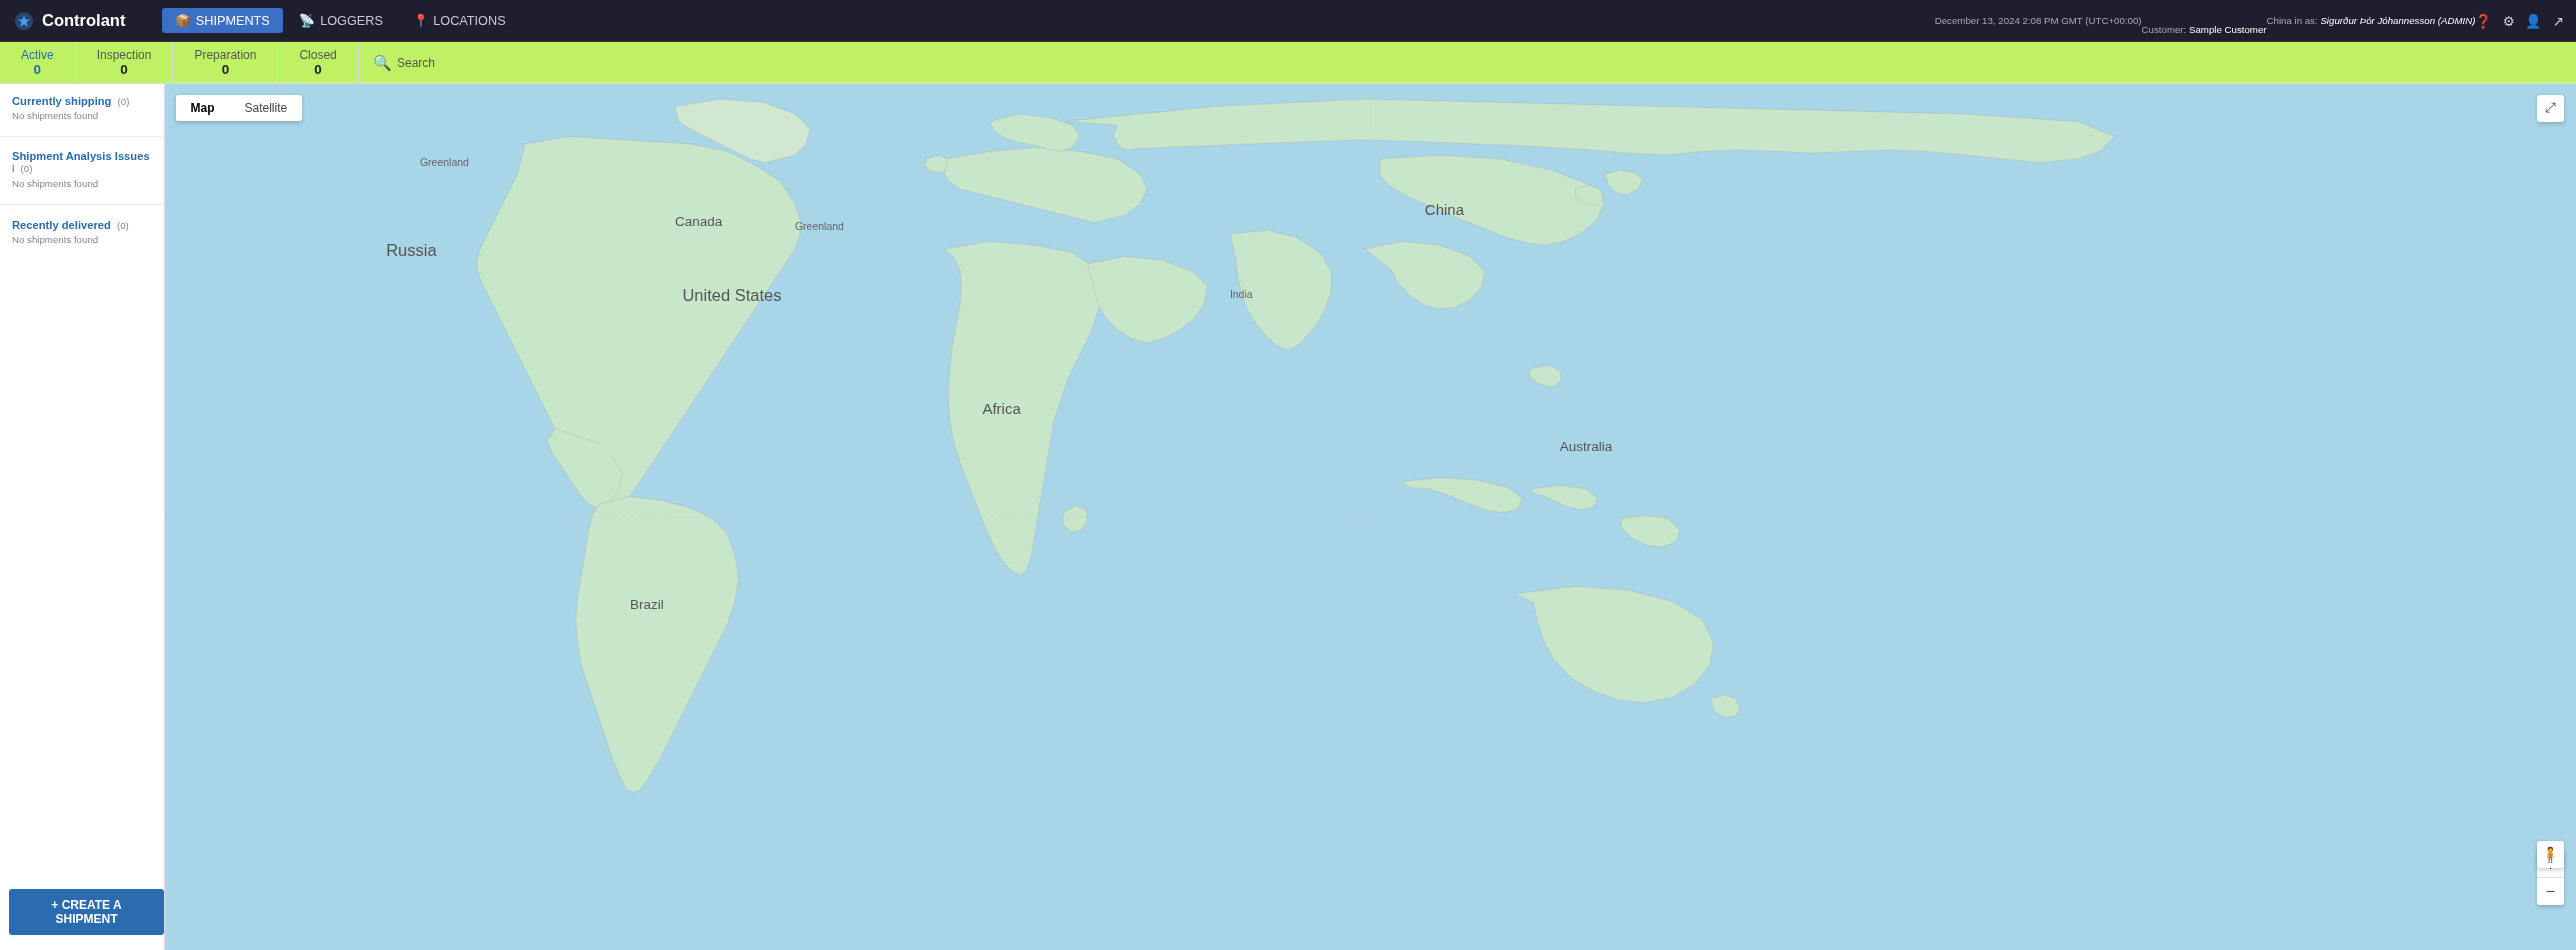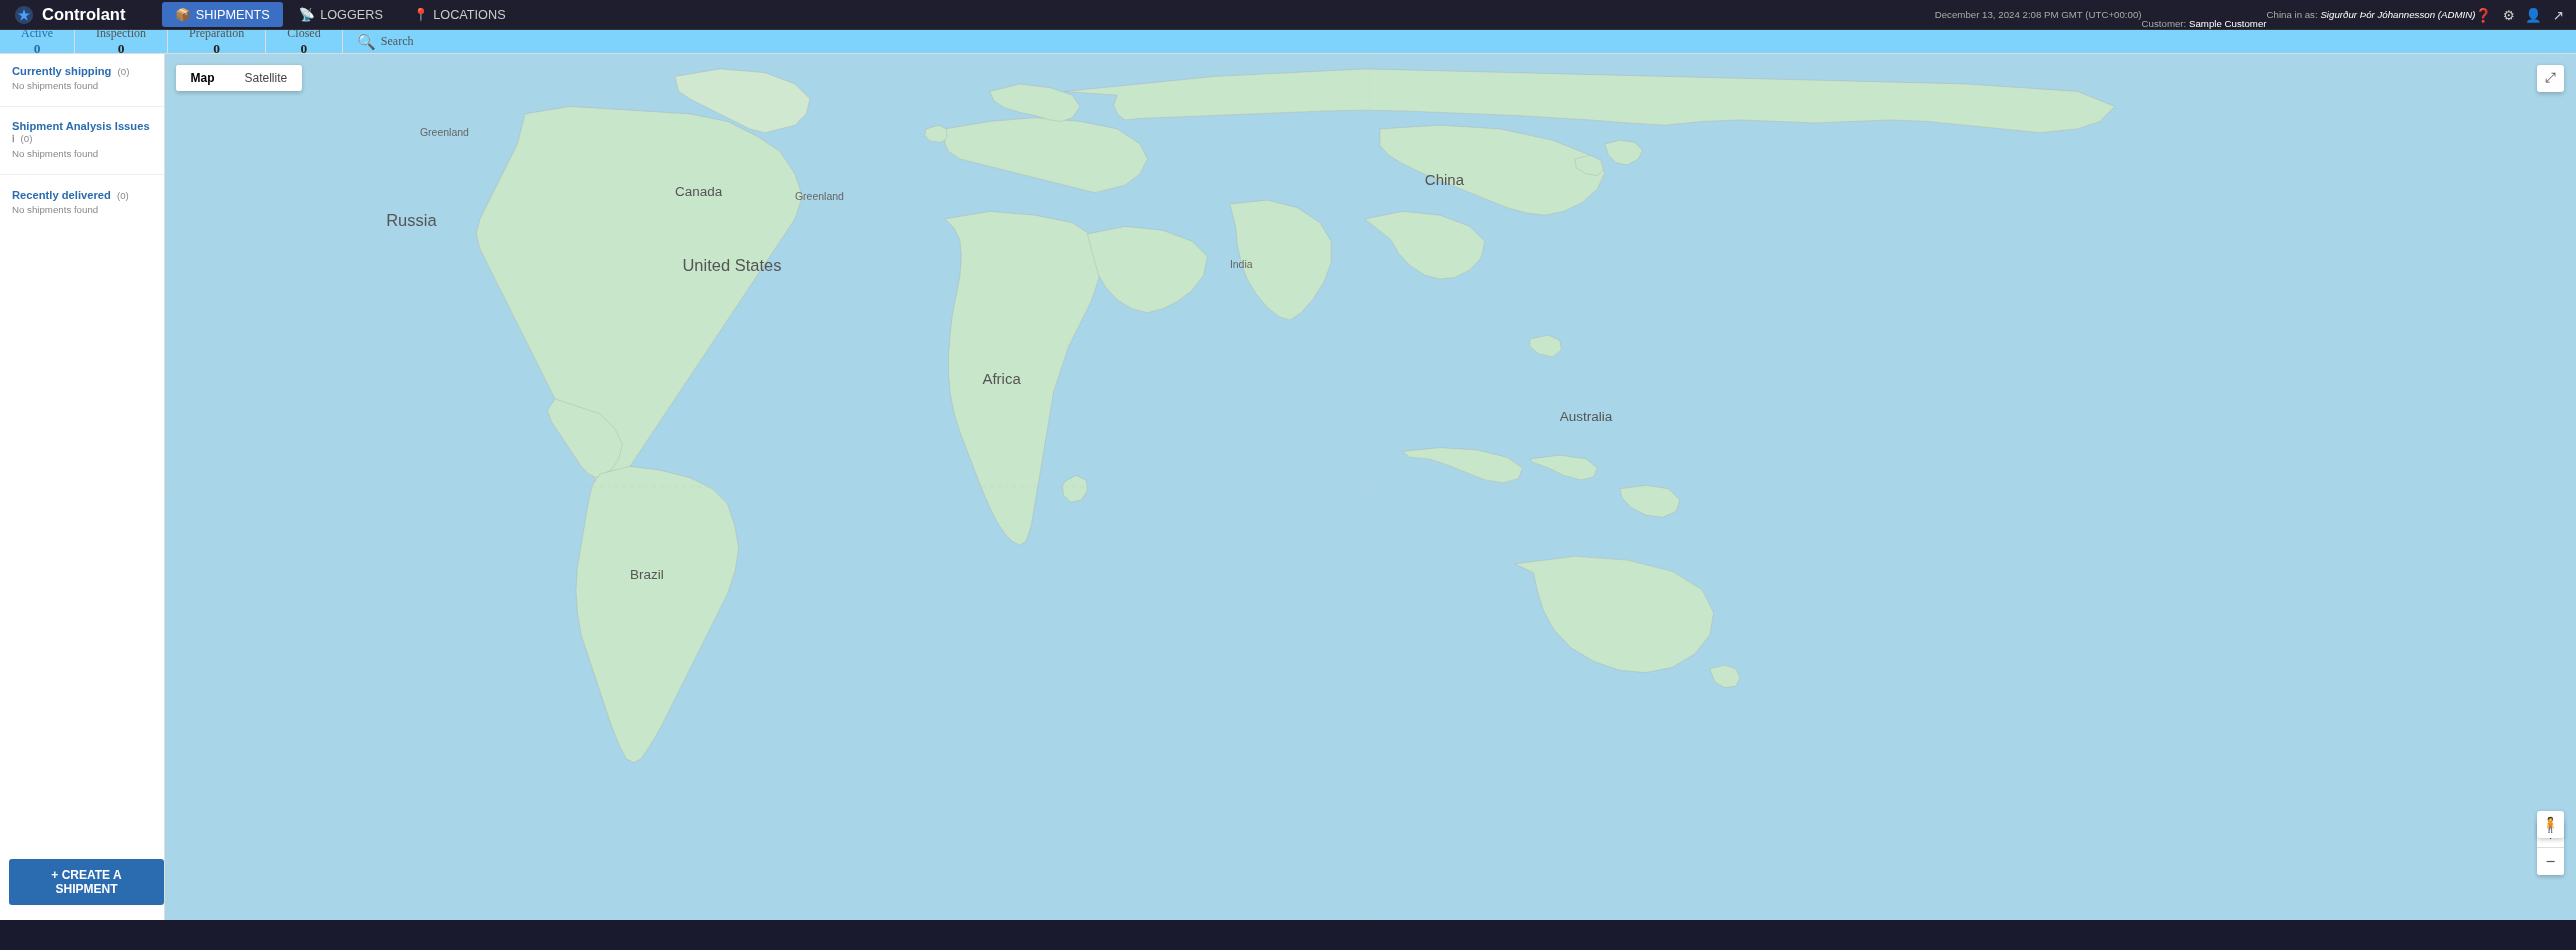--- a/index.html
+++ b/index.html
@@ -1,21 +1,21 @@
 <!DOCTYPE html>
 <html style="font-size:12px"><head>
   <meta charset="utf-8">
   <style>
     * { margin: 0; padding: 0; box-sizing: border-box; }
     body { font-family: -apple-system, BlinkMacSystemFont, 'Segoe UI', sans-serif; background: #1a1a2e; overflow: hidden; width: 2576px; height: 950px; }
 
     
     .topnav {
       display: flex; align-items: center;
-      background: #1e1e2e; height: 30px;
+      background: #1e1e2e; height: 42px;
       padding: 0 12px; gap: 15px;
       border-bottom: 0.7px solid #333;
       position: relative; z-index: 100;
     }
     .logo-area { display: flex; align-items: center; gap: 6px; color: #fff; font-size: 16.5px; font-weight: 600; min-width: 135px; }
     .logo-icon { width: 24px; height: 24px; }
     .nav-pills { display: flex; gap: 3px; }
     .nav-pill {
       display: flex; align-items: center; gap: 4.5px;
       padding: 5.2px 13.5px; border-radius: 3px;
@@ -26,23 +26,22 @@
     .nav-right {
       margin-left: auto; display: flex; align-items: center;
       color: #aaa; font-size: 10.5px; justify-content: flex-end;
     }
     .nav-right-icons { display: flex; gap: 10.5px; align-items: center; }
     .nav-icon { color: #ccc; font-size: 13.5px; cursor: pointer; }
 
     
     .statusbar {
       display: flex; align-items: stretch;
-      background: #7dd3fc; border-bottom: 0.7px solid #ddd;
-      height: 24px;
-      font-family: Liberation Serif, serif;
+      background: #bef264; border-bottom: 0.7px solid #ddd;
+      height: 42px;
     }
     .status-tab {
       display: flex; flex-direction: column;
       align-items: center; justify-content: center;
       padding: 0 21px; border-right: 0.7px solid #ddd;
       cursor: pointer; min-width: 75px;
     }
     .status-tab .tab-label { font-size: 12px; color: #555; }
     .status-tab .tab-count { font-size: 13.5px; font-weight: 700; color: #222; }
     .status-tab.active-tab .tab-label { color: #2b6cb0; }

